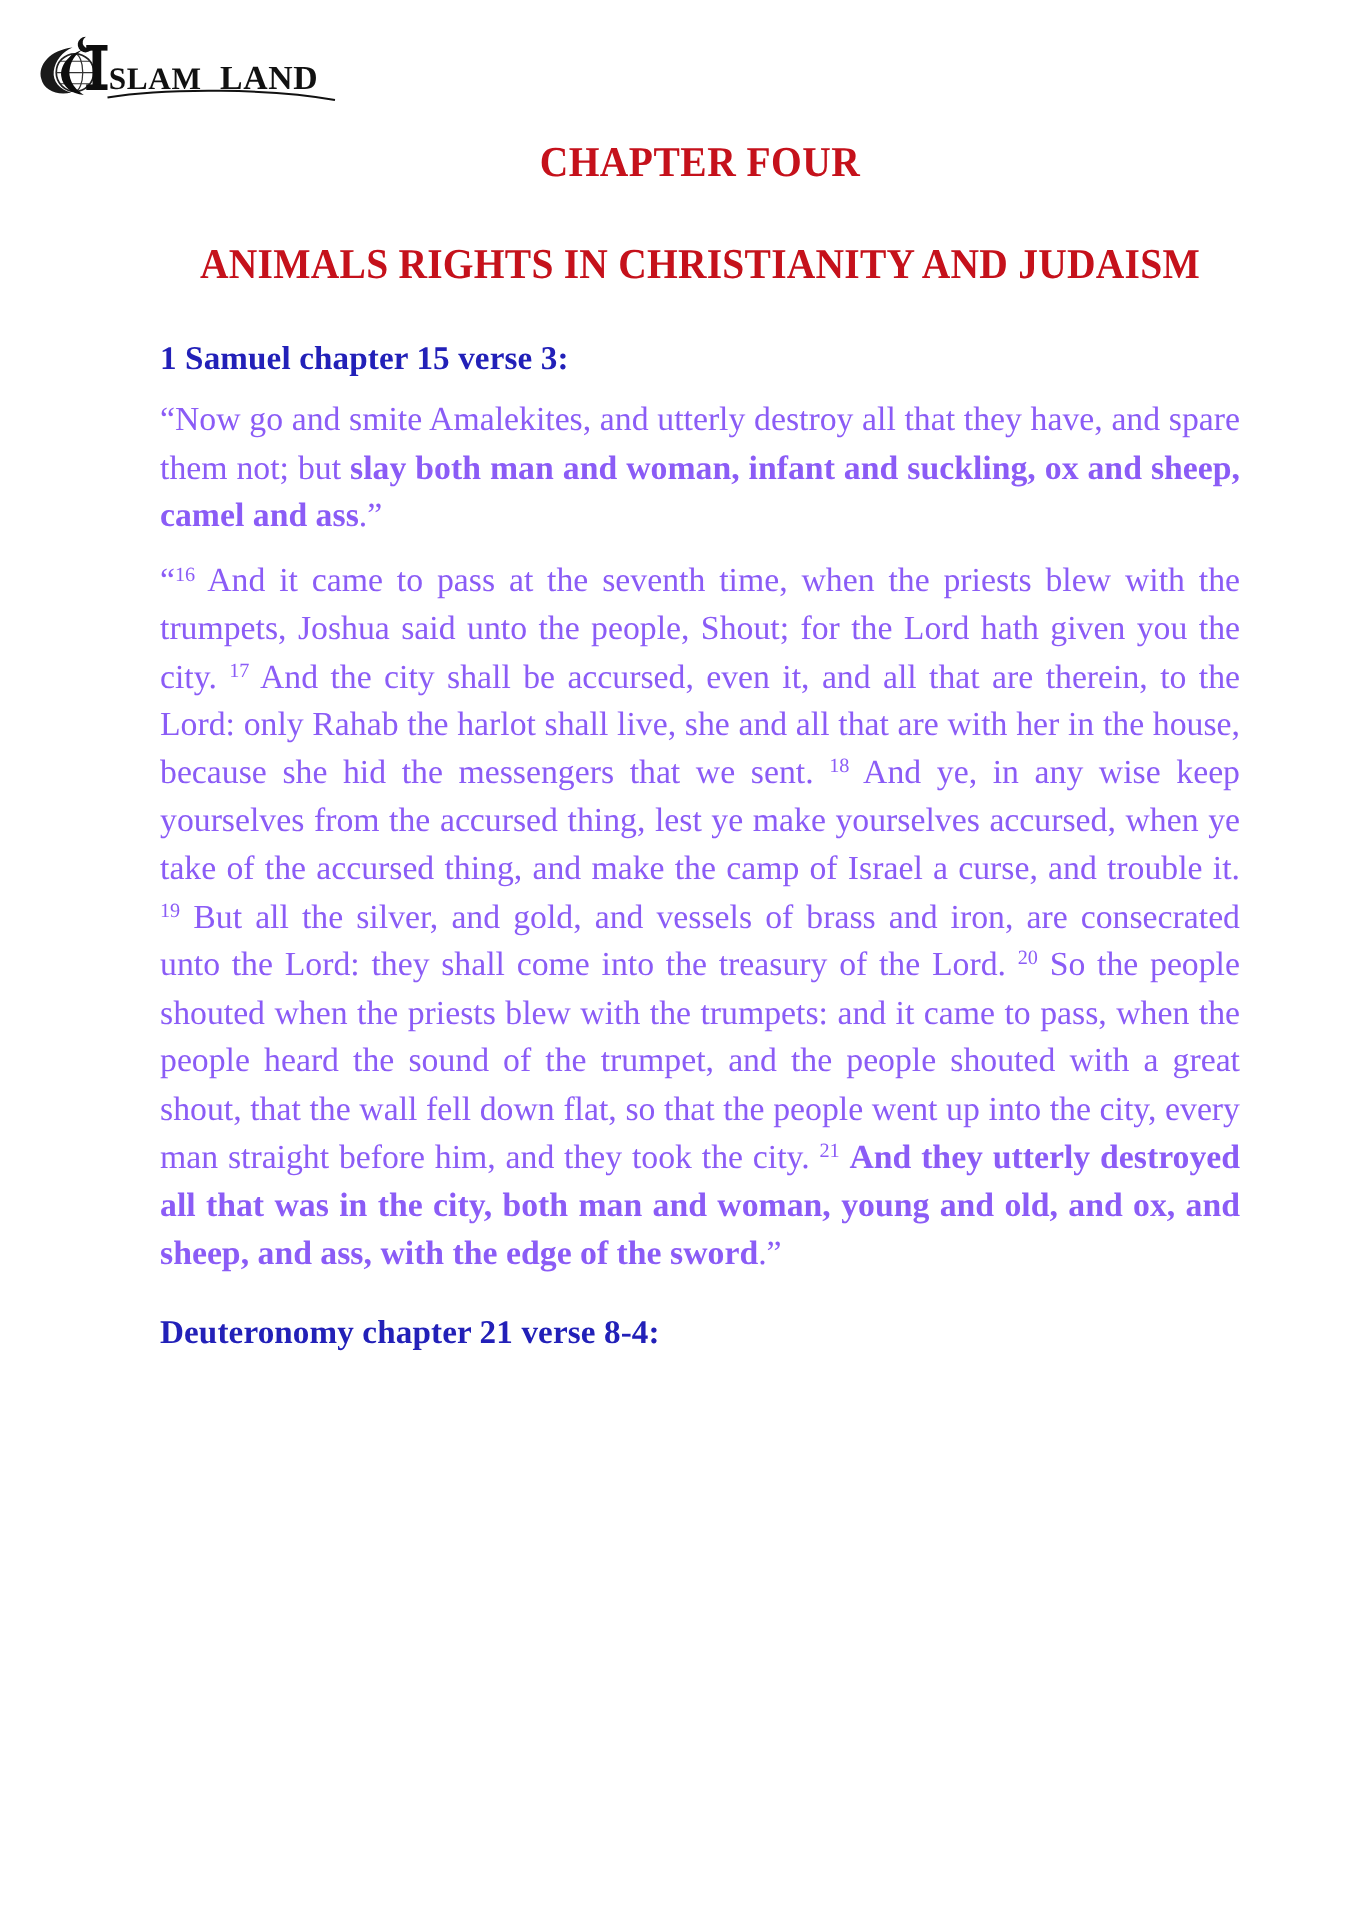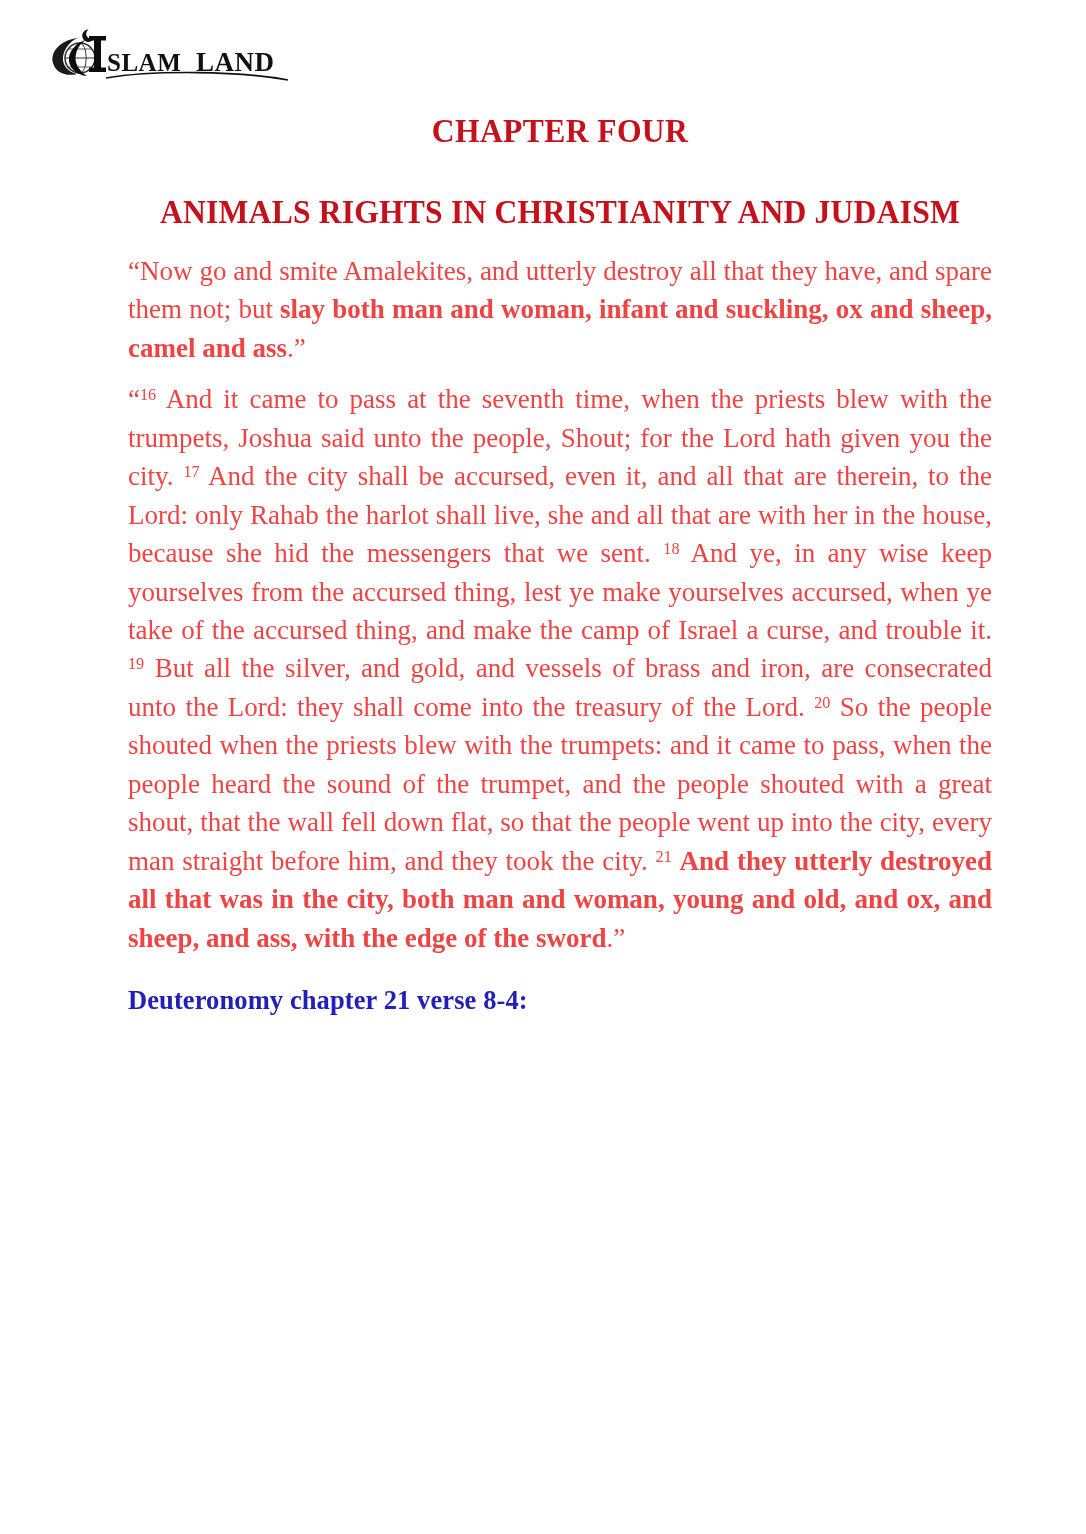--- a/index.html
+++ b/index.html
@@ -12,21 +12,21 @@
     height: 1534px;
     position: relative;
     font-family: "Liberation Serif", "DejaVu Serif", serif;
     color: #000000;
     overflow: hidden;
   }
 
   
   .logo-wrap {
     position: absolute;
-    left: 44px;
+    left: 24px;
     top: 22px;
     width: 260px;
     height: 60px;
     text-align: right;
   }
   .logo-svg { display: block; }
 
   
   .page {
     position: absolute;
@@ -75,21 +75,21 @@
   }
   .ref-heading.tight { padding-top: 26px; }
 
   .passage {
     margin: 0;
     padding-top: 13px;
     text-align: justify;
     text-justify: inter-word;
     font-size: 27px;
     line-height: 1.425;
-    color: #ef4444;
+    color: #8b5cf6;
     hyphens: none;
   }
   .passage b { font-weight: bold; }
   .passage sup {
     font-size: 0.6em;
     vertical-align: 0.52em;
     line-height: 0;
   }
   .passage .openq { letter-spacing: 0; }
 
@@ -126,19 +126,20 @@
     <path d="M62 56 C110 48 195 49 244 58" stroke="#111" stroke-width="1.6" fill="none"></path>
   </svg>
 </div>
 
 <div class="page">
 
   <h1 class="chapter-title">CHAPTER FOUR</h1>
 
   <h2 class="chapter-subtitle">ANIMALS RIGHTS IN CHRISTIANITY AND JUDAISM</h2>
 
+  <h3 class="ref-heading">1 Samuel chapter 15 verse 3:</h3>
   <p class="passage"><span class="openq">“</span>Now go and smite Amalekites, and utterly destroy all that they have, and spare them not; but <b>slay both man and woman, infant and suckling, ox and sheep, camel and ass</b>.”</p>
 
   <p class="passage"><span class="openq">“</span><sup>16</sup> And it came to pass at the seventh time, when the priests blew with the trumpets, Joshua said unto the people, Shout; for the Lord hath given you the city. <sup>17</sup> And the city shall be accursed, even it, and all that are therein, to the Lord: only Rahab the harlot shall live, she and all that are with her in the house, because she hid the messengers that we sent. <sup>18</sup> And ye, in any wise keep yourselves from the accursed thing, lest ye make yourselves accursed, when ye take of the accursed thing, and make the camp of Israel a curse, and trouble it. <sup>19</sup> But all the silver, and gold, and vessels of brass and iron, are consecrated unto the Lord: they shall come into the treasury of the Lord. <sup>20</sup> So the people shouted when the priests blew with the trumpets: and it came to pass, when the people heard the sound of the trumpet, and the people shouted with a great shout, that the wall fell down flat, so that the people went up into the city, every man straight before him, and they took the city. <sup>21</sup> <b>And they utterly destroyed all that was in the city, both man and woman, young and old, and ox, and sheep, and ass, with the edge of the sword</b>.”</p>
 
   <h3 class="ref-heading tight">Deuteronomy chapter 21 verse 8-4:</h3>
 
 </div>
 
 </body></html>

